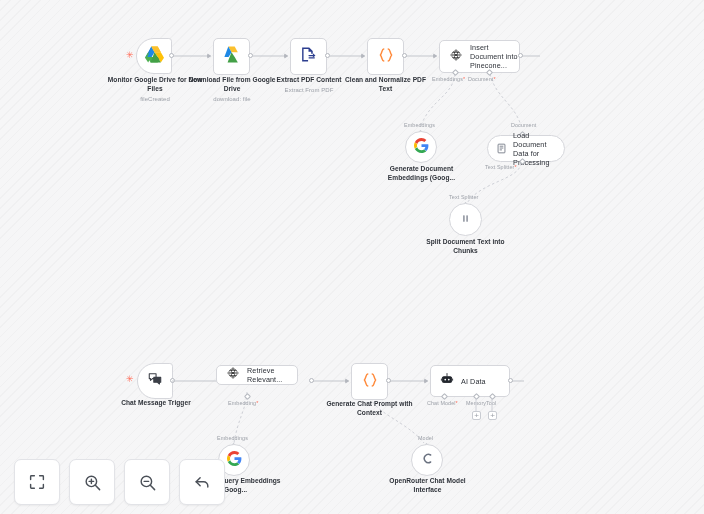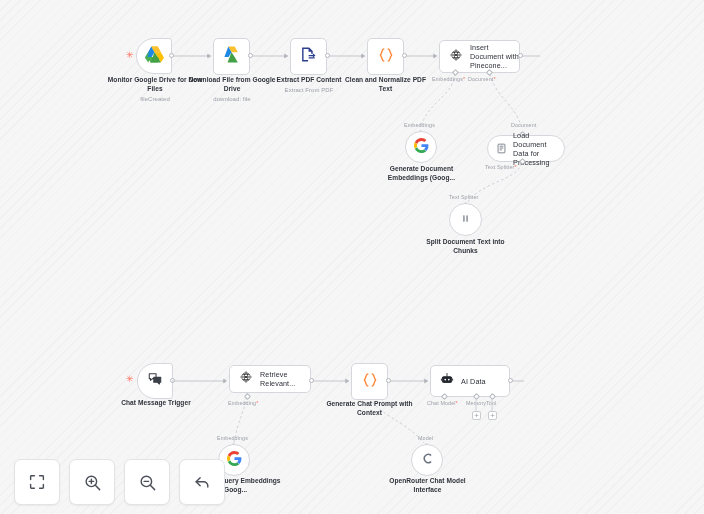--- a/index.html
+++ b/index.html
@@ -156,21 +156,21 @@
     <span class="icon">
       <svg width="14" height="14" viewBox="0 0 24 24" fill="none" stroke="#1c1c1c" stroke-width="1.1">
         <circle cx="12" cy="12" r="7.2"></circle>
         <ellipse cx="12" cy="12" rx="3.1" ry="7.2"></ellipse>
         <path d="M4.8 12 h14.4"></path>
         <path d="M6.2 7.6 h11.6 M6.2 16.4 h11.6"></path>
         <circle cx="12" cy="12" r="1.7" fill="#1c1c1c" stroke="none"></circle>
         <path d="M12 2.1 v1.6 M12 20.3 v1.6 M2.1 12 h1.6 M20.3 12 h1.6"></path>
       </svg>
     </span>
-    <span class="node-title">Insert Document with Pinecone...</span>
+    <span class="node-title">Insert Document into Pinecone...</span>
   </div>
   <div class="port" style="left:518px;top:53px;"></div>
   <div class="port diamond" style="left:453px;top:70px;"></div>
   <div class="port diamond" style="left:487px;top:70px;"></div>
   <div class="plug" style="left:432px;top:76px;">
     <span>Embeddings</span><span class="req">*</span>
   </div>
   <div class="plug" style="left:468px;top:76px;">
     <span>Document</span><span class="req">*</span>
   </div>
@@ -245,21 +245,21 @@
   <svg class="wires">
     <g fill="none" stroke="#c3c6cc" stroke-width="1">
       <path d="M172,381 L226,381"></path>
       <path d="M311,381 L349,381"></path>
       <path d="M390,381 L428,381"></path>
       <path d="M510,381 L524,381"></path>
     </g>
   </svg>
 
   <div class="port arrow" style="left:223px;top:378px;"></div>
-  <div class="node wide" style="left:229px;top:365px;width:82px;height:28px;">
+  <div class="node wide" style="left:216px;top:365px;width:82px;height:20px;">
     <span class="icon">
       <svg width="14" height="14" viewBox="0 0 24 24" fill="none" stroke="#1c1c1c" stroke-width="1.1">
         <circle cx="12" cy="12" r="7.2"></circle>
         <ellipse cx="12" cy="12" rx="3.1" ry="7.2"></ellipse>
         <path d="M4.8 12 h14.4"></path>
         <path d="M6.2 7.6 h11.6 M6.2 16.4 h11.6"></path>
         <circle cx="12" cy="12" r="1.7" fill="#1c1c1c" stroke="none"></circle>
         <path d="M12 2.1 v1.6 M12 20.3 v1.6 M2.1 12 h1.6 M20.3 12 h1.6"></path>
       </svg>
     </span>

